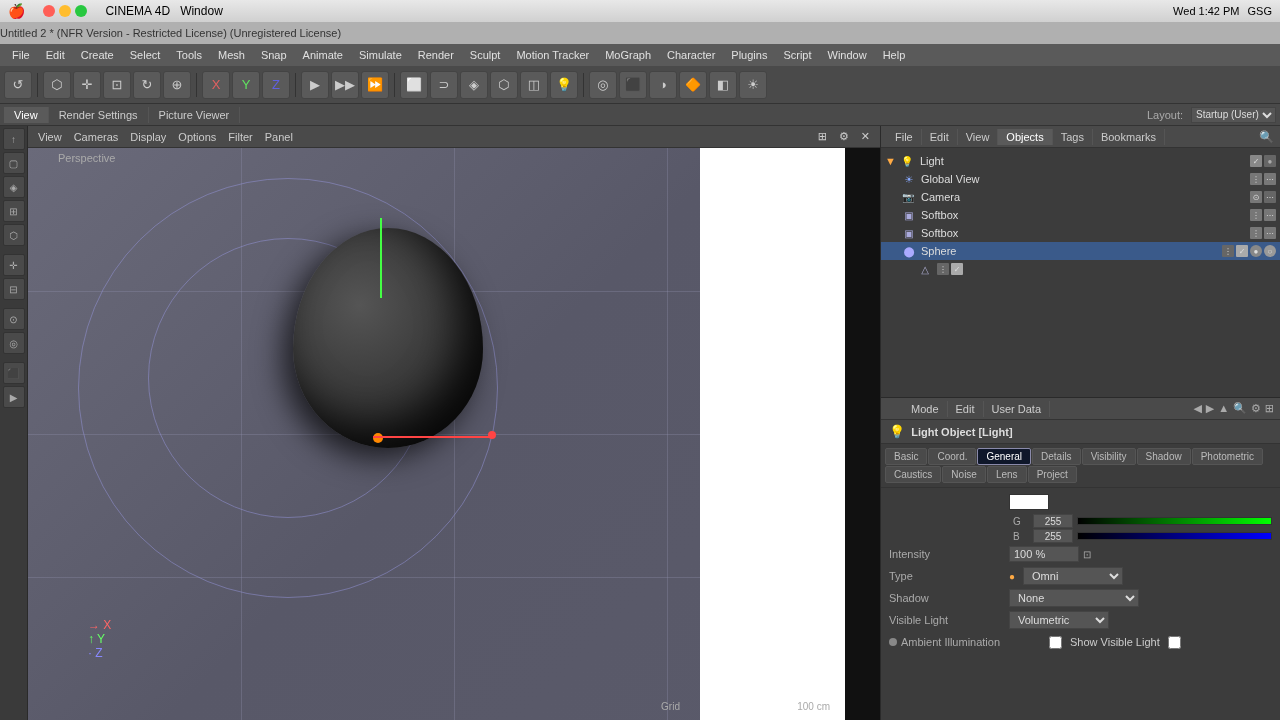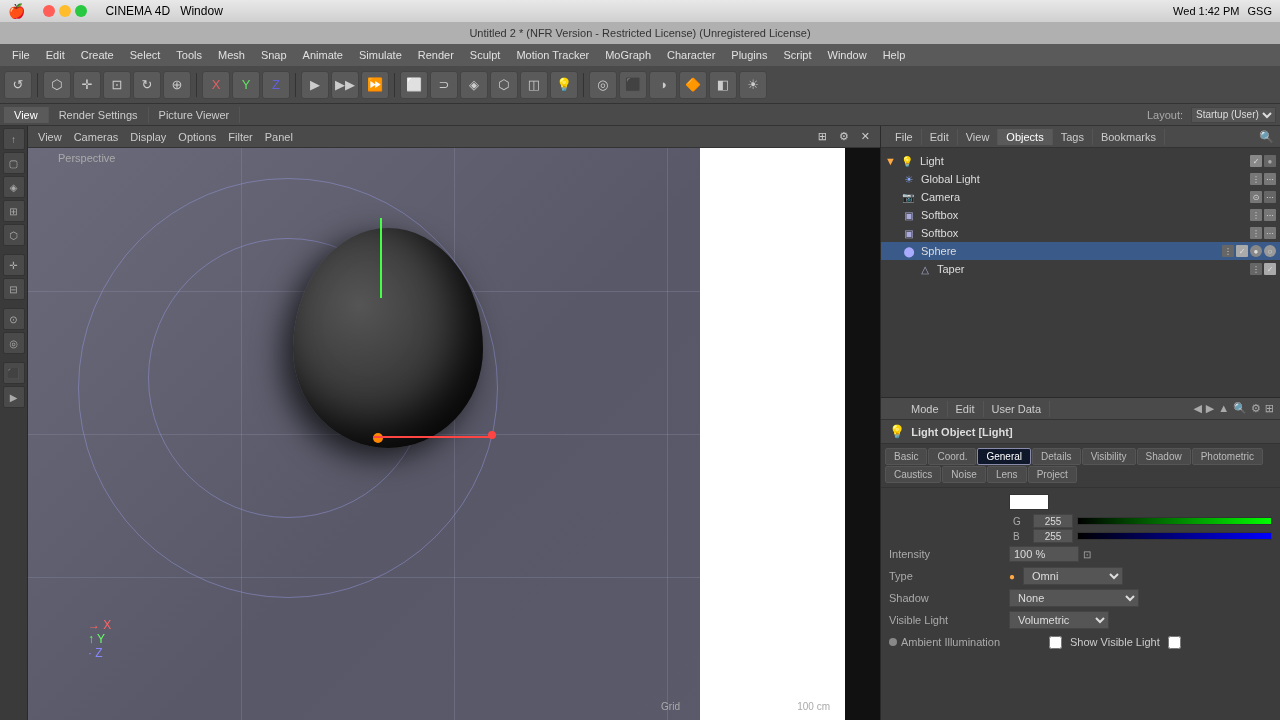--- a/index.html
+++ b/index.html
@@ -16,21 +16,21 @@
     .apple-logo { font-size: 14px; }
     .traffic-lights { display: flex; gap: 4px; margin: 0 8px; }
     .tl { width: 12px; height: 12px; border-radius: 50%; }
     .tl.red { background: #ff5f57; }
     .tl.yellow { background: #ffbd2e; }
     .tl.green { background: #28c840; }
 
     
     #app-titlebar {
       height: 22px; background: #b0b0b0;
-      display: flex; align-items: center; justify-content: center;
+      display: flex; align-items: center; justify-content: flex-start;
       color: #333; font-size: 11px; font-weight: 500;
     }
 
     
     #main-menu {
       height: 22px; background: #5a5a5a;
       display: flex; align-items: center; gap: 0;
       padding: 0 4px;
     }
     #main-menu span {
@@ -428,21 +428,21 @@
           <span class="obj-name">Light</span>
           <div class="obj-badges">
             <div class="obj-badge" style="background:#888;">✓</div>
             <div class="obj-badge" style="background:#666;color:#aaa;">●</div>
           </div>
         </div>
 
         <div class="obj-row">
           <div class="obj-indent"></div>
           <span class="obj-icon" style="color:#88aaff;">☀</span>
-          <span class="obj-name">Global Light</span>
+          <span class="obj-name">Global View</span>
           <div class="obj-badges">
             <div class="obj-badge" style="background:#777;">⋮</div>
             <div class="obj-badge" style="background:#777;">⋯</div>
           </div>
         </div>
 
         <div class="obj-row">
           <div class="obj-indent"></div>
           <span class="obj-icon" style="color:#aabbcc;">📷</span>
           <span class="obj-name">Camera</span>
@@ -481,21 +481,20 @@
             <div class="obj-badge" style="background:#aaa;">✓</div>
             <div class="obj-badge" style="background:#888;border-radius:50%;">●</div>
             <div class="obj-badge" style="background:#999;border-radius:50%;">○</div>
           </div>
         </div>
 
         <div class="obj-row">
           <div class="obj-indent"></div>
           <div class="obj-indent"></div>
           <span class="obj-icon" style="color:#aaaacc;">△</span>
-          <span class="obj-name">Taper</span>
           <div class="obj-badges">
             <div class="obj-badge" style="background:#666;">⋮</div>
             <div class="obj-badge" style="background:#aaa;">✓</div>
           </div>
         </div>
       </div>
     </div>
 
     <div id="properties-panel">
       <div id="props-header">

